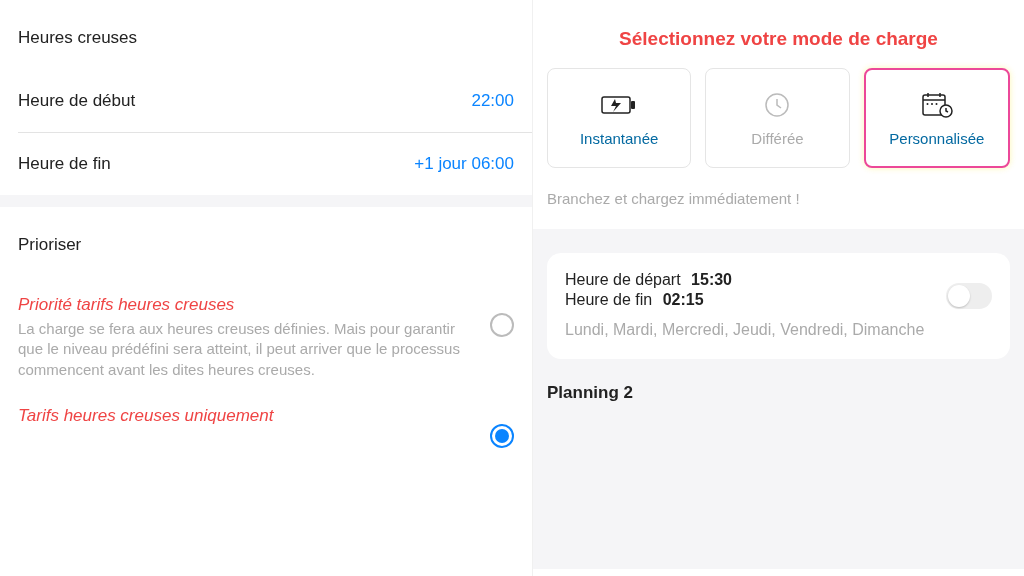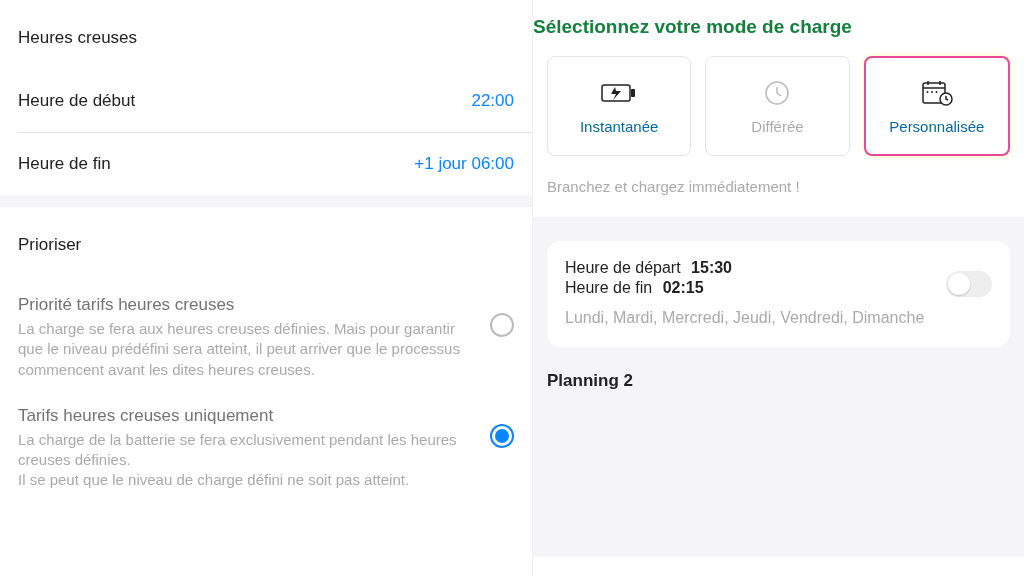--- a/index.html
+++ b/index.html
@@ -10,28 +10,28 @@
   .section-title { font-size: 17px; font-weight: 400; color: #222; padding: 28px 18px 22px 18px; }
   .row { display: flex; align-items: center; justify-content: space-between; padding: 0 18px; height: 62px; }
   .row-label { font-size: 17px; color: #222; font-weight: 400; }
   .row-value { font-size: 17px; font-weight: 400; }
   .blue { color: #0a84ff; }
   .divider { height: 1px; background: #e3e3e3; margin: 0 0 0 18px; }
   .gap { height: 12px; background: #f5f5f7; }
   .prio-block { padding: 0 18px; }
   .prio-item { display: flex; align-items: flex-start; justify-content: space-between; padding: 18px 0 0 0; }
   .prio-text { flex: 1; padding-right: 20px; }
-  .prio-label { font-size: 17px; color: #737373; margin-bottom: 4px; }
+  .prio-label { font-size: 17px; color: #ef4444; margin-bottom: 4px; font-style: italic; }
   .prio-desc { font-size: 15px; color: #aaa; line-height: 1.35; }
   .radio { width: 24px; height: 24px; border-radius: 50%; flex-shrink: 0; margin-top: 18px; }
   .radio-off { border: 2px solid #bbb; }
   .radio-on { border: 2px solid #0a84ff; position: relative; }
   .radio-on::after { content: ""; position: absolute; top: 3px; left: 3px; width: 14px; height: 14px; border-radius: 50%; background: #0a84ff; }
 
-  .mode-title { font-size: 19px; font-weight: 600; color: #15803d; padding: 16px 0 18px 0; }
+  .mode-title { text-align: center; font-size: 19px; font-weight: 600; color: #ef4444; padding: 28px 0 18px 0; }
   .mode-cards { display: flex; gap: 14px; padding: 0 14px; }
   .mode-card { flex: 1; height: 100px; border: 1px solid #e5e5e5; border-radius: 8px; display: flex; flex-direction: column; align-items: center; justify-content: center; gap: 10px; cursor: pointer; background: #fff; }
   .mode-card.selected { border: 2px solid #ec4899; box-shadow: 0 0 6px rgba(245,230,0,0.3); }
   .mode-card .label { font-size: 15px; color: #0369a1; }
   .mode-card .label.muted { color: #aaa; }
   .mode-hint { font-size: 15px; color: #aaa; padding: 22px 22px 22px 14px; }
   .planning-block { background: #f5f5f7; padding: 24px 14px 0 14px; min-height: 340px; }
   .planning-title { font-size: 17px; font-weight: 600; color: #222; margin-bottom: 14px; }
   .planning-card { background: #fff; border-radius: 14px; padding: 18px; position: relative; margin-bottom: 24px; }
   .planning-line { font-size: 16px; color: #222; margin-bottom: 2px; }
@@ -69,22 +69,20 @@
       <div class="prio-text">
         <div class="prio-label">Priorité tarifs heures creuses</div>
         <div class="prio-desc">La charge se fera aux heures creuses définies. Mais pour garantir que le niveau prédéfini sera atteint, il peut arriver que le processus commencent avant les dites heures creuses.</div>
       </div>
       <div class="radio radio-off"></div>
     </div>
 
     <div class="prio-item" style="padding-top:26px;">
       <div class="prio-text">
         <div class="prio-label">Tarifs heures creuses uniquement</div>
-        <div class="prio-desc" style="white-space:pre-line;">La charge de la batterie se fera exclusivement pendant les heures creuses définies.
-Il se peut que le niveau de charge défini ne soit pas atteint.</div>
       </div>
       <div class="radio radio-on"></div>
     </div>
   </div>
 </div>
 
 <div class="right-pane">
   <div class="mode-title">Sélectionnez votre mode de charge</div>
 
   <div class="mode-cards">

